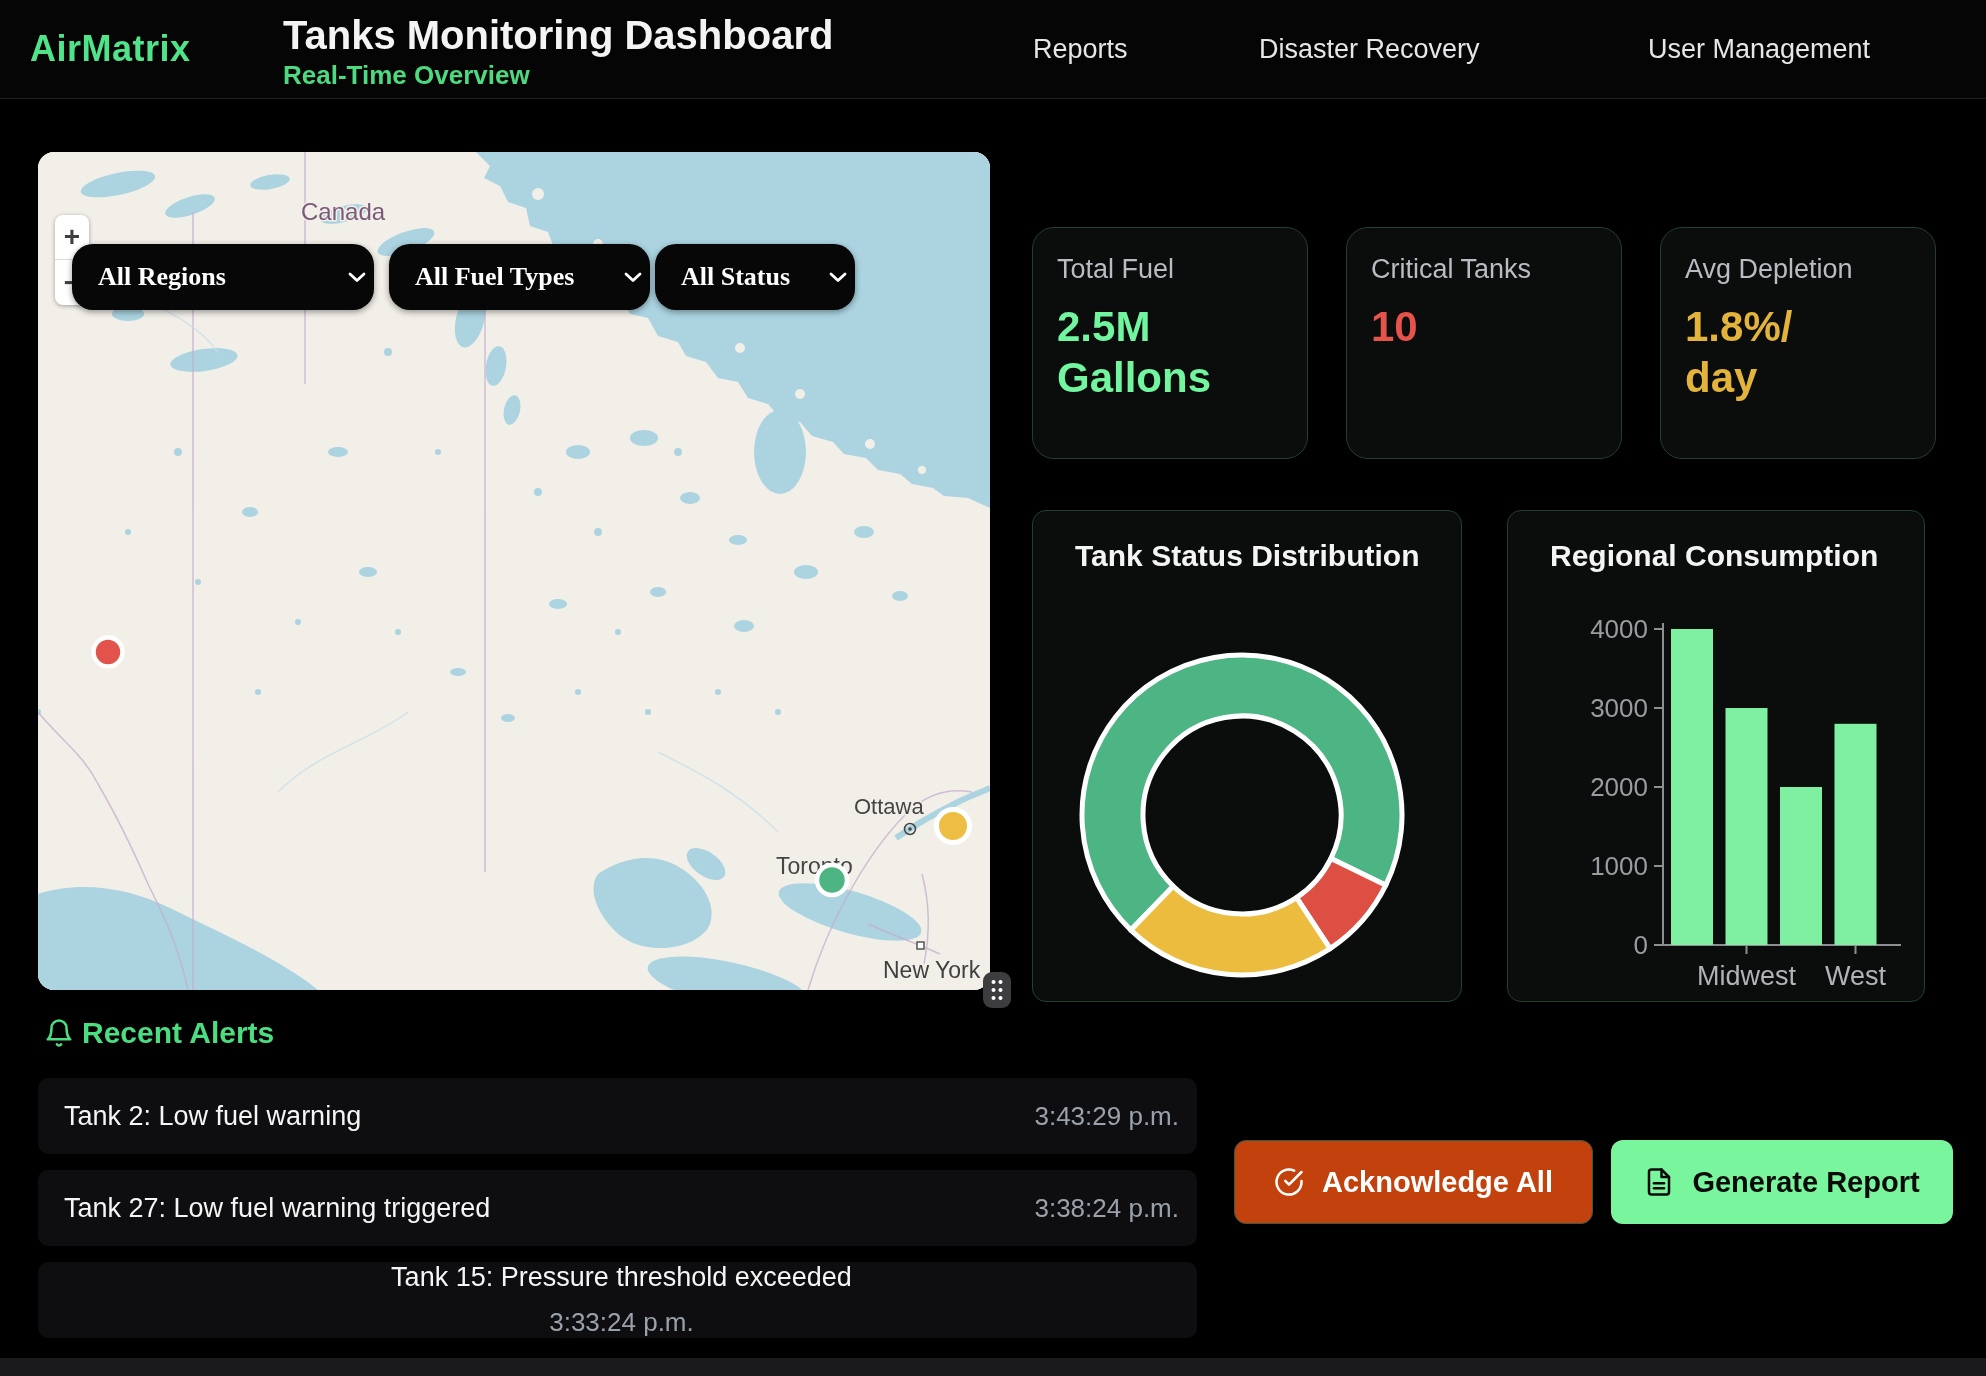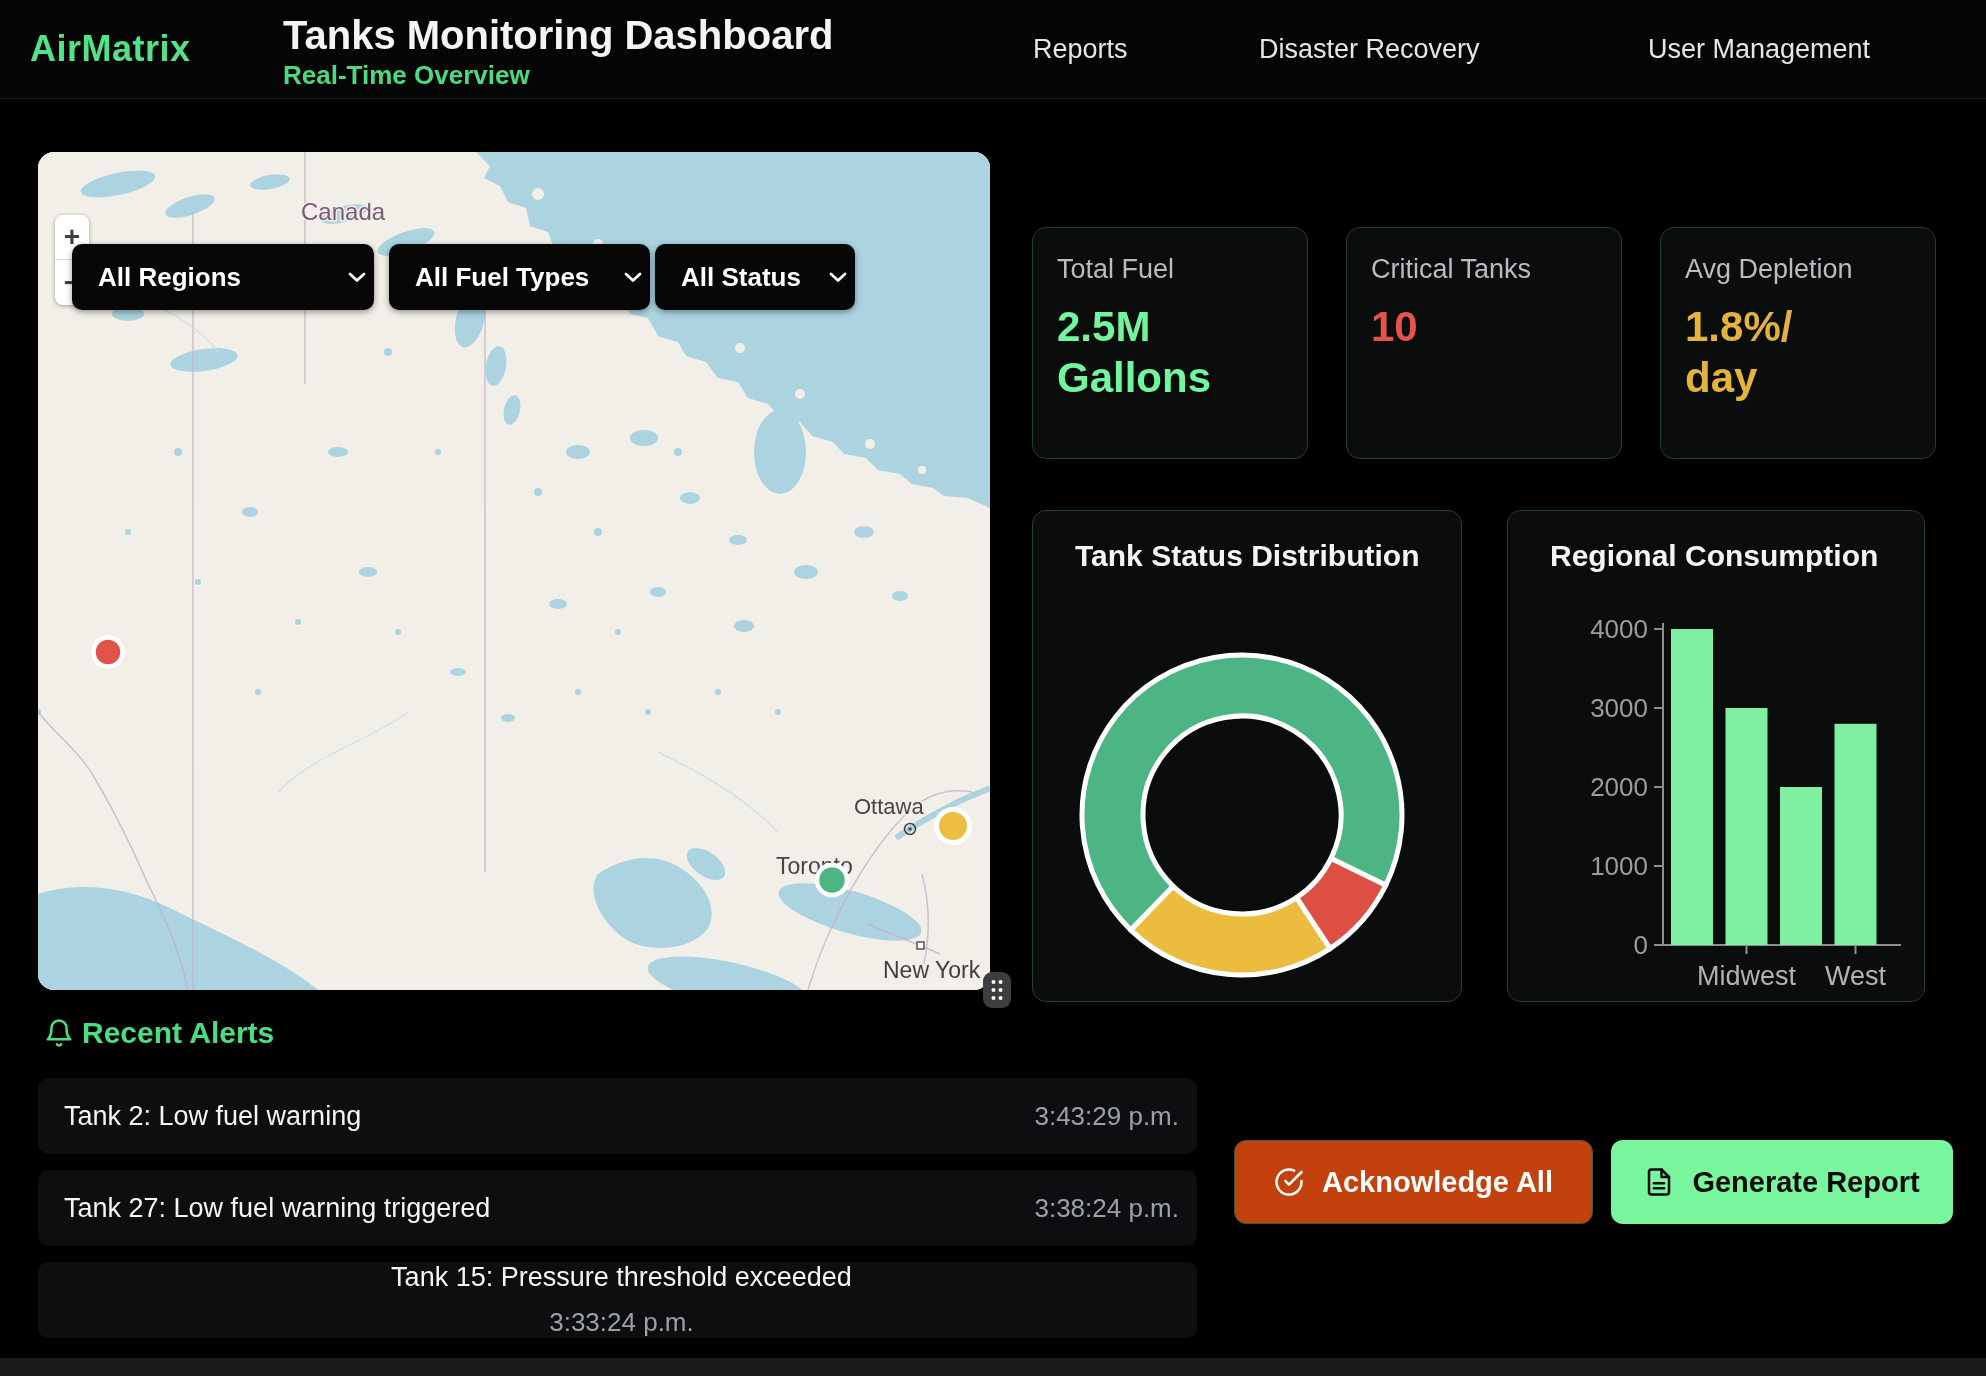--- a/index.html
+++ b/index.html
@@ -15,30 +15,30 @@
   .nav-item { position:absolute; top:34px; font-size:27px; color:#e6e6e9; cursor:pointer; }
   .nav-reports { left:1033px; } .nav-dr { left:1259px; } .nav-um { left:1648px; }
 
   
   .map-panel { position:absolute; left:38px; top:152px; width:952px; height:838px; border-radius:16px; overflow:hidden; background:#f2efe9; }
   .map-svg { position:absolute; left:0; top:0; }
   .map-zoom { position:absolute; left:17px; top:63px; width:34px; height:90px; background:#fff; border-radius:8px; box-shadow:0 1px 4px rgba(0,0,0,.35); }
   .map-zoom .zbtn { width:34px; height:45px; display:flex; align-items:center; justify-content:center; font-size:28px; font-weight:bold; color:#3f3f3f; cursor:pointer; }
   .map-zoom .zbtn:first-child { border-bottom:1px solid #d9d9d9; }
   .filters { position:absolute; left:0; top:0; width:100%; }
-  .filter { position:absolute; top:92px; height:66px; background:#070707; border-radius:10px; display:flex; align-items:center; justify-content:space-between; padding:0 8px 0 26px; cursor:pointer; box-shadow:0 2px 6px rgba(0,0,0,.4); }
+  .filter { position:absolute; top:92px; height:66px; background:#070707; border-radius:21px; display:flex; align-items:center; justify-content:space-between; padding:0 8px 0 26px; cursor:pointer; box-shadow:0 2px 6px rgba(0,0,0,.4);font-family:Liberation Serif, serif; }
   .filter .flabel { font-size:26px; font-weight:bold; color:#fff; white-space:nowrap; }
   .f1 { left:34px;  width:302px; }
   .f2 { left:336px; width:261px;margin-left:15px; }
   .f3 { left:617px; width:200px; }
   .drag-handle { position:absolute; left:983px; top:972px; width:28px; height:36px; background:#3d3d40; border-radius:9px; display:flex; align-items:center; justify-content:center; cursor:grab; z-index:5; }
 
   
   .card { position:absolute; background:#0a0d0b; border:1px solid #21402f; border-radius:14px; }
-  .stat-card { width:276px; height:232px; top:227px; padding:26px 24px; }
+  .stat-card { width:276px; height:232px; top:227px; padding:26px 24px;border-radius:22px; }
   .sc1 { left:1032px; } .sc2 { left:1346px; } .sc3 { left:1660px; }
   .stat-label { font-size:27px; color:#b9bcc2; }
   .stat-value { margin-top:16px; font-size:42px; font-weight:bold; line-height:1.22; width:190px; }
   .sv-green { color:#71f59f; } .sv-red { color:#e5534b; } .sv-yellow { color:#e3b33c; }
 
   .chart-card { top:510px; height:492px; }
   .donut-card { left:1032px; width:430px; }
   .bar-card { left:1507px; width:418px; }
   .chart-title { position:absolute; left:42px; top:28px; font-size:30px; font-weight:bold; color:#f4f4f5; }
   svg text { font-family:"Liberation Sans", sans-serif; }

